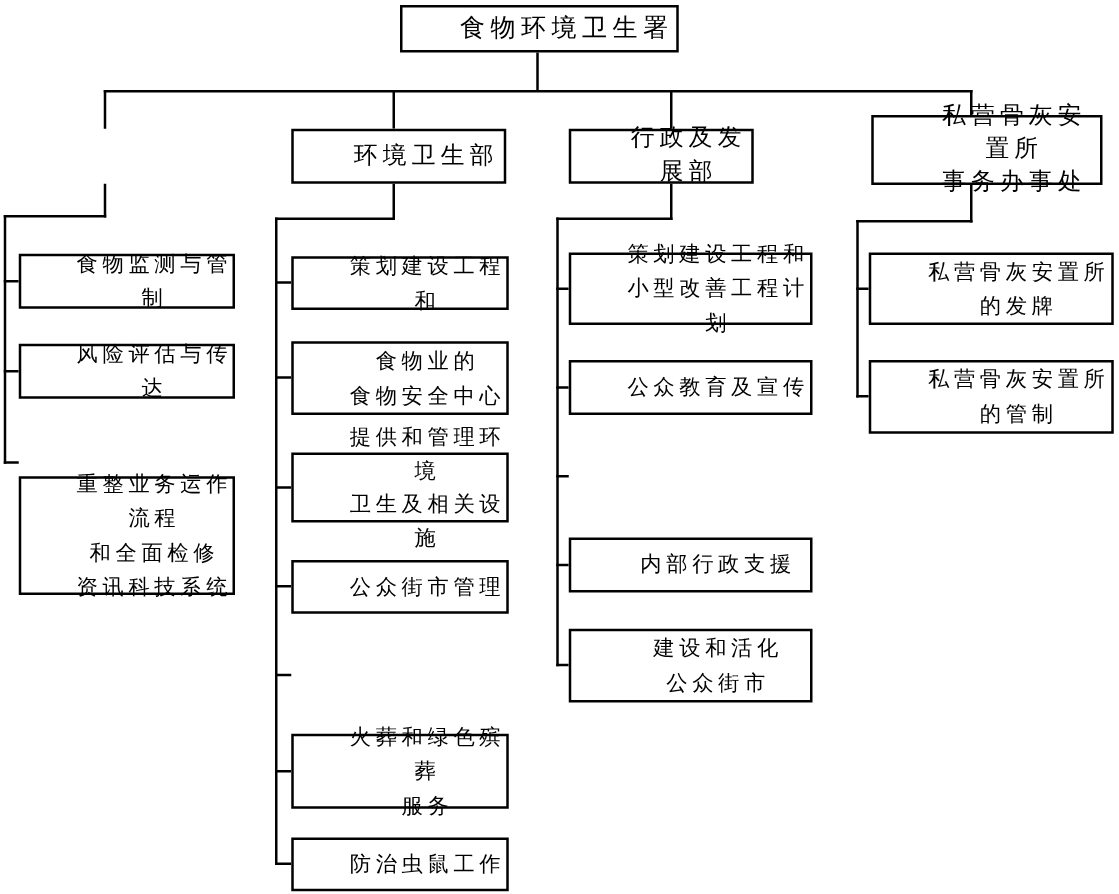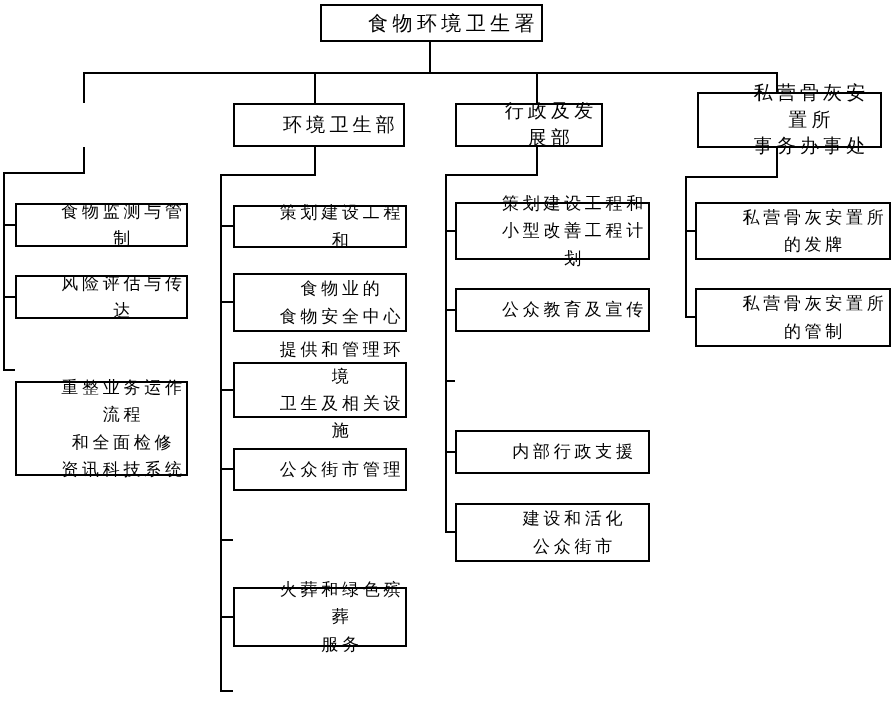--- a/index.html
+++ b/index.html
@@ -79,20 +79,21 @@
   <div class="line" style="left:220px; top:690px; width:13px; height:2px;"></div>
 
   <div class="box child-box" style="left:233px; top:205px; width:174px; height:43px;">策划建设工程和</div>
   <div class="box child-box" style="left:233px; top:273px; width:174px; height:59px;">食物业的
 食物安全中心</div>
   <div class="box child-box" style="left:233px; top:362px; width:174px; height:56px;">提供和管理环境
 卫生及相关设施</div>
   <div class="box child-box" style="left:233px; top:448px; width:174px; height:43px;">公众街市管理</div>
   <div class="box child-box" style="left:233px; top:587px; width:174px; height:60px;">火葬和绿色殡葬
 服务</div>
+  <div class="box child-box" style="left:233px; top:670px; width:174px; height:43px;">防治虫鼠工作</div>
 
   <div class="line" style="left:536px; top:147px; width:2px; height:29px;"></div>
   <div class="line" style="left:445px; top:174px; width:93px; height:2px;"></div>
   <div class="line" style="left:445px; top:174px; width:2px; height:359px;"></div>
   <div class="line" style="left:445px; top:230px; width:10px; height:2px;"></div>
   <div class="line" style="left:445px; top:309px; width:10px; height:2px;"></div>
   <div class="line" style="left:445px; top:380px; width:10px; height:2px;"></div>
   <div class="line" style="left:445px; top:451px; width:10px; height:2px;"></div>
   <div class="line" style="left:445px; top:531px; width:10px; height:2px;"></div>
 

